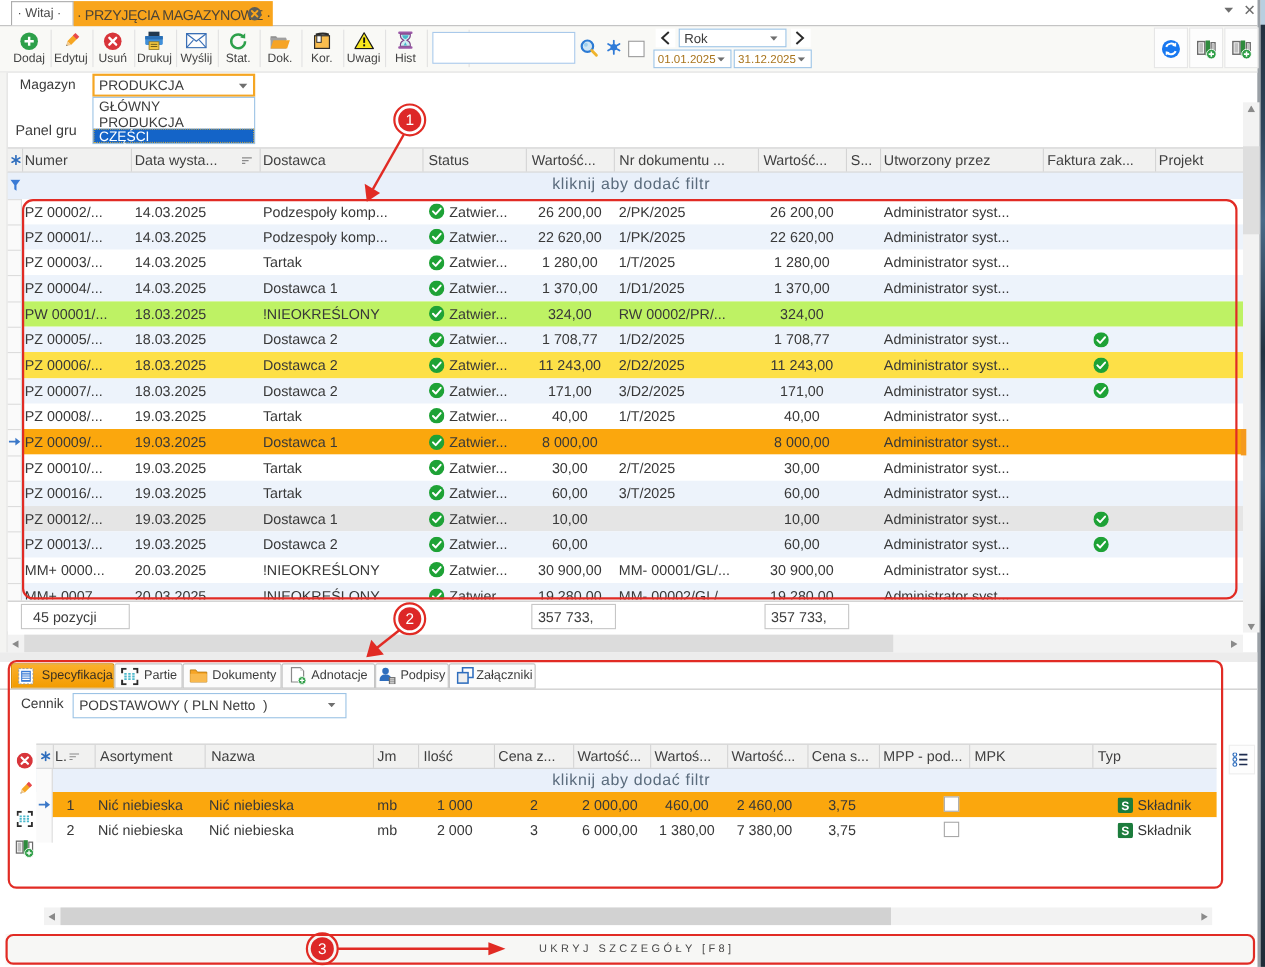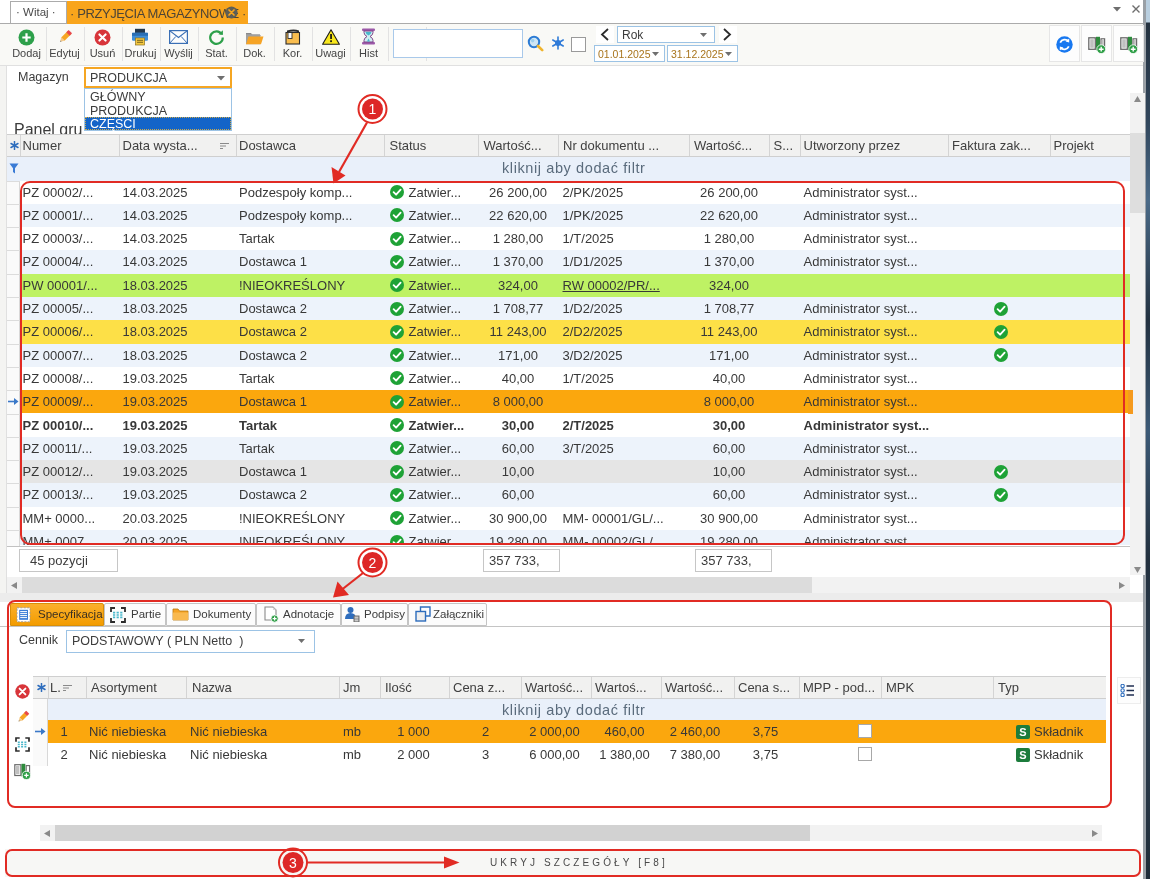--- a/index.html
+++ b/index.html
@@ -174,21 +174,21 @@
       <rect x="13.8" y="4" width="2" height="6.6" fill="#c0c0c0"></rect>
       <circle cx="13.2" cy="13.2" r="4.4" fill="#2e9e46" stroke="#fff" stroke-width="0.8"></circle>
       <path d="M13.2 10.8 v4.8 M10.8 13.2 h4.8" stroke="#fff" stroke-width="1.4"></path>
     </svg>
 <div class="txt" style="left:18px;top:70px;font-size:12.5px;color:#3c3c3c;">Magazyn</div>
 <div class="a" style="left:84px;top:67px;width:148px;height:21px;background:#fff;border:2px solid #f5a623;box-sizing:border-box;"></div>
 <div class="txt" style="left:90px;top:71px;font-size:12.5px;color:#3c3c3c;">PRODUKCJA</div>
 <svg class="a" style="left:217px;top:76px" width="8" height="4.5" viewBox="0 0 8 4.5">
       <path d="M0 0 h8 l-4 4.5z" fill="#6f6f6f"></path>
     </svg>
-<div class="txt" style="left:14px;top:121px;font-size:16px;color:#3c3c3c;">Panel gru</div>
+<div class="txt" style="left:14px;top:111px;font-size:13px;color:#3c3c3c;">Panel gru</div>
 <div class="a" style="left:84px;top:88px;width:148px;height:42.5px;background:#fff;border:1px solid #9cc3e5;box-sizing:border-box;z-index:30;"></div>
 <div class="txt" style="left:90px;top:89.5px;font-size:12.5px;color:#3c3c3c;z-index:31;">GŁÓWNY</div>
 <div class="txt" style="left:90px;top:103.5px;font-size:12.5px;color:#3c3c3c;z-index:31;">PRODUKCJA</div>
 <div class="a" style="left:85px;top:116.5px;width:146px;height:13.5px;background:#1464c8;outline:1px dotted #caa94a;outline-offset:-1px;z-index:31;"></div>
 <div class="txt" style="left:90px;top:117px;font-size:12.5px;color:#fff;z-index:32;">CZĘŚCI</div>
 <div class="a" style="left:0;top:66px;width:7px;height:527px;background:#f4f4f2;border-right:1px solid #e0e0e0;box-sizing:border-box;"></div>
 <div class="a" style="left:7px;top:134px;width:1123px;height:23px;background:#f1f1f0;border-top:1px solid #cfcfcf;border-bottom:1px solid #cfcfcf;box-sizing:border-box;"></div>
 <div class="sep" style="left:20px;top:135px;height:21px;"></div>
 <div class="sep" style="left:118.5px;top:135px;height:21px;"></div>
 <div class="sep" style="left:236px;top:135px;height:21px;"></div>
@@ -306,21 +306,21 @@
 <div class="a" style="left:20px;top:273.7px;width:1110px;height:23.3px;background:#bef264;">
 <div class="cell" style="left:2.5px;top:0;">PW 00001/...</div>
 <div class="cell" style="left:102.5px;top:0;">18.03.2025</div>
 <div class="cell" style="left:219px;top:0;">!NIEOKREŚLONY</div>
 <svg class="a" style="left:370px;top:4.5px" width="14" height="14" viewBox="0 0 14 14">
         <circle cx="7" cy="7" r="7" fill="#1ea236"></circle>
         <path d="M3.6 7.2 L6.1 9.7 L10.6 4.6" stroke="#fff" stroke-width="1.8" fill="none" stroke-linecap="round" stroke-linejoin="round"></path>
       </svg>
 <div class="cell" style="left:388.5px;top:0;">Zatwier...</div>
 <div class="cell rnum" style="left:460px;width:76px;top:0;">324,00</div>
-<div class="cell" style="left:542.5px;top:0;text-decoration:underline;">RW 00002/PR/...</div>
+<div class="cell" style="left:542.5px;top:0;">RW 00002/PR/...</div>
 <div class="cell rnum" style="left:671px;width:76px;top:0;">324,00</div>
 </div>
 <div class="a" style="left:20px;top:297.0px;width:1110px;height:23.3px;background:#edf3fb;">
 <div class="cell" style="left:2.5px;top:0;">PZ 00005/...</div>
 <div class="cell" style="left:102.5px;top:0;">18.03.2025</div>
 <div class="cell" style="left:219px;top:0;">Dostawca 2</div>
 <svg class="a" style="left:370px;top:4.5px" width="14" height="14" viewBox="0 0 14 14">
         <circle cx="7" cy="7" r="7" fill="#1ea236"></circle>
         <path d="M3.6 7.2 L6.1 9.7 L10.6 4.6" stroke="#fff" stroke-width="1.8" fill="none" stroke-linecap="round" stroke-linejoin="round"></path>
       </svg>
@@ -391,36 +391,36 @@
 <svg class="a" style="left:370px;top:4.5px" width="14" height="14" viewBox="0 0 14 14">
         <circle cx="7" cy="7" r="7" fill="#1ea236"></circle>
         <path d="M3.6 7.2 L6.1 9.7 L10.6 4.6" stroke="#fff" stroke-width="1.8" fill="none" stroke-linecap="round" stroke-linejoin="round"></path>
       </svg>
 <div class="cell" style="left:388.5px;top:0;">Zatwier...</div>
 <div class="cell rnum" style="left:460px;width:76px;top:0;">8 000,00</div>
 <div class="cell" style="left:542.5px;top:0;"></div>
 <div class="cell rnum" style="left:671px;width:76px;top:0;">8 000,00</div>
 <div class="cell" style="left:783.5px;top:0;">Administrator syst...</div>
 </div>
-<div class="a" style="left:20px;top:413.5px;width:1110px;height:23.3px;background:#ffffff;font-weight:bold;">
+<div class="a" style="left:20px;top:413.5px;width:1110px;height:23.3px;background:#ffffff;">
 <div class="cell" style="left:2.5px;top:0;">PZ 00010/...</div>
 <div class="cell" style="left:102.5px;top:0;">19.03.2025</div>
 <div class="cell" style="left:219px;top:0;">Tartak</div>
 <svg class="a" style="left:370px;top:4.5px" width="14" height="14" viewBox="0 0 14 14">
         <circle cx="7" cy="7" r="7" fill="#1ea236"></circle>
         <path d="M3.6 7.2 L6.1 9.7 L10.6 4.6" stroke="#fff" stroke-width="1.8" fill="none" stroke-linecap="round" stroke-linejoin="round"></path>
       </svg>
 <div class="cell" style="left:388.5px;top:0;">Zatwier...</div>
 <div class="cell rnum" style="left:460px;width:76px;top:0;">30,00</div>
 <div class="cell" style="left:542.5px;top:0;">2/T/2025</div>
 <div class="cell rnum" style="left:671px;width:76px;top:0;">30,00</div>
 <div class="cell" style="left:783.5px;top:0;">Administrator syst...</div>
 </div>
 <div class="a" style="left:20px;top:436.8px;width:1110px;height:23.3px;background:#edf3fb;">
-<div class="cell" style="left:2.5px;top:0;">PZ 00011/...</div>
+<div class="cell" style="left:2.5px;top:0;">PZ 00016/...</div>
 <div class="cell" style="left:102.5px;top:0;">19.03.2025</div>
 <div class="cell" style="left:219px;top:0;">Tartak</div>
 <svg class="a" style="left:370px;top:4.5px" width="14" height="14" viewBox="0 0 14 14">
         <circle cx="7" cy="7" r="7" fill="#1ea236"></circle>
         <path d="M3.6 7.2 L6.1 9.7 L10.6 4.6" stroke="#fff" stroke-width="1.8" fill="none" stroke-linecap="round" stroke-linejoin="round"></path>
       </svg>
 <div class="cell" style="left:388.5px;top:0;">Zatwier...</div>
 <div class="cell rnum" style="left:460px;width:76px;top:0;">60,00</div>
 <div class="cell" style="left:542.5px;top:0;">3/T/2025</div>
 <div class="cell rnum" style="left:671px;width:76px;top:0;">60,00</div>

